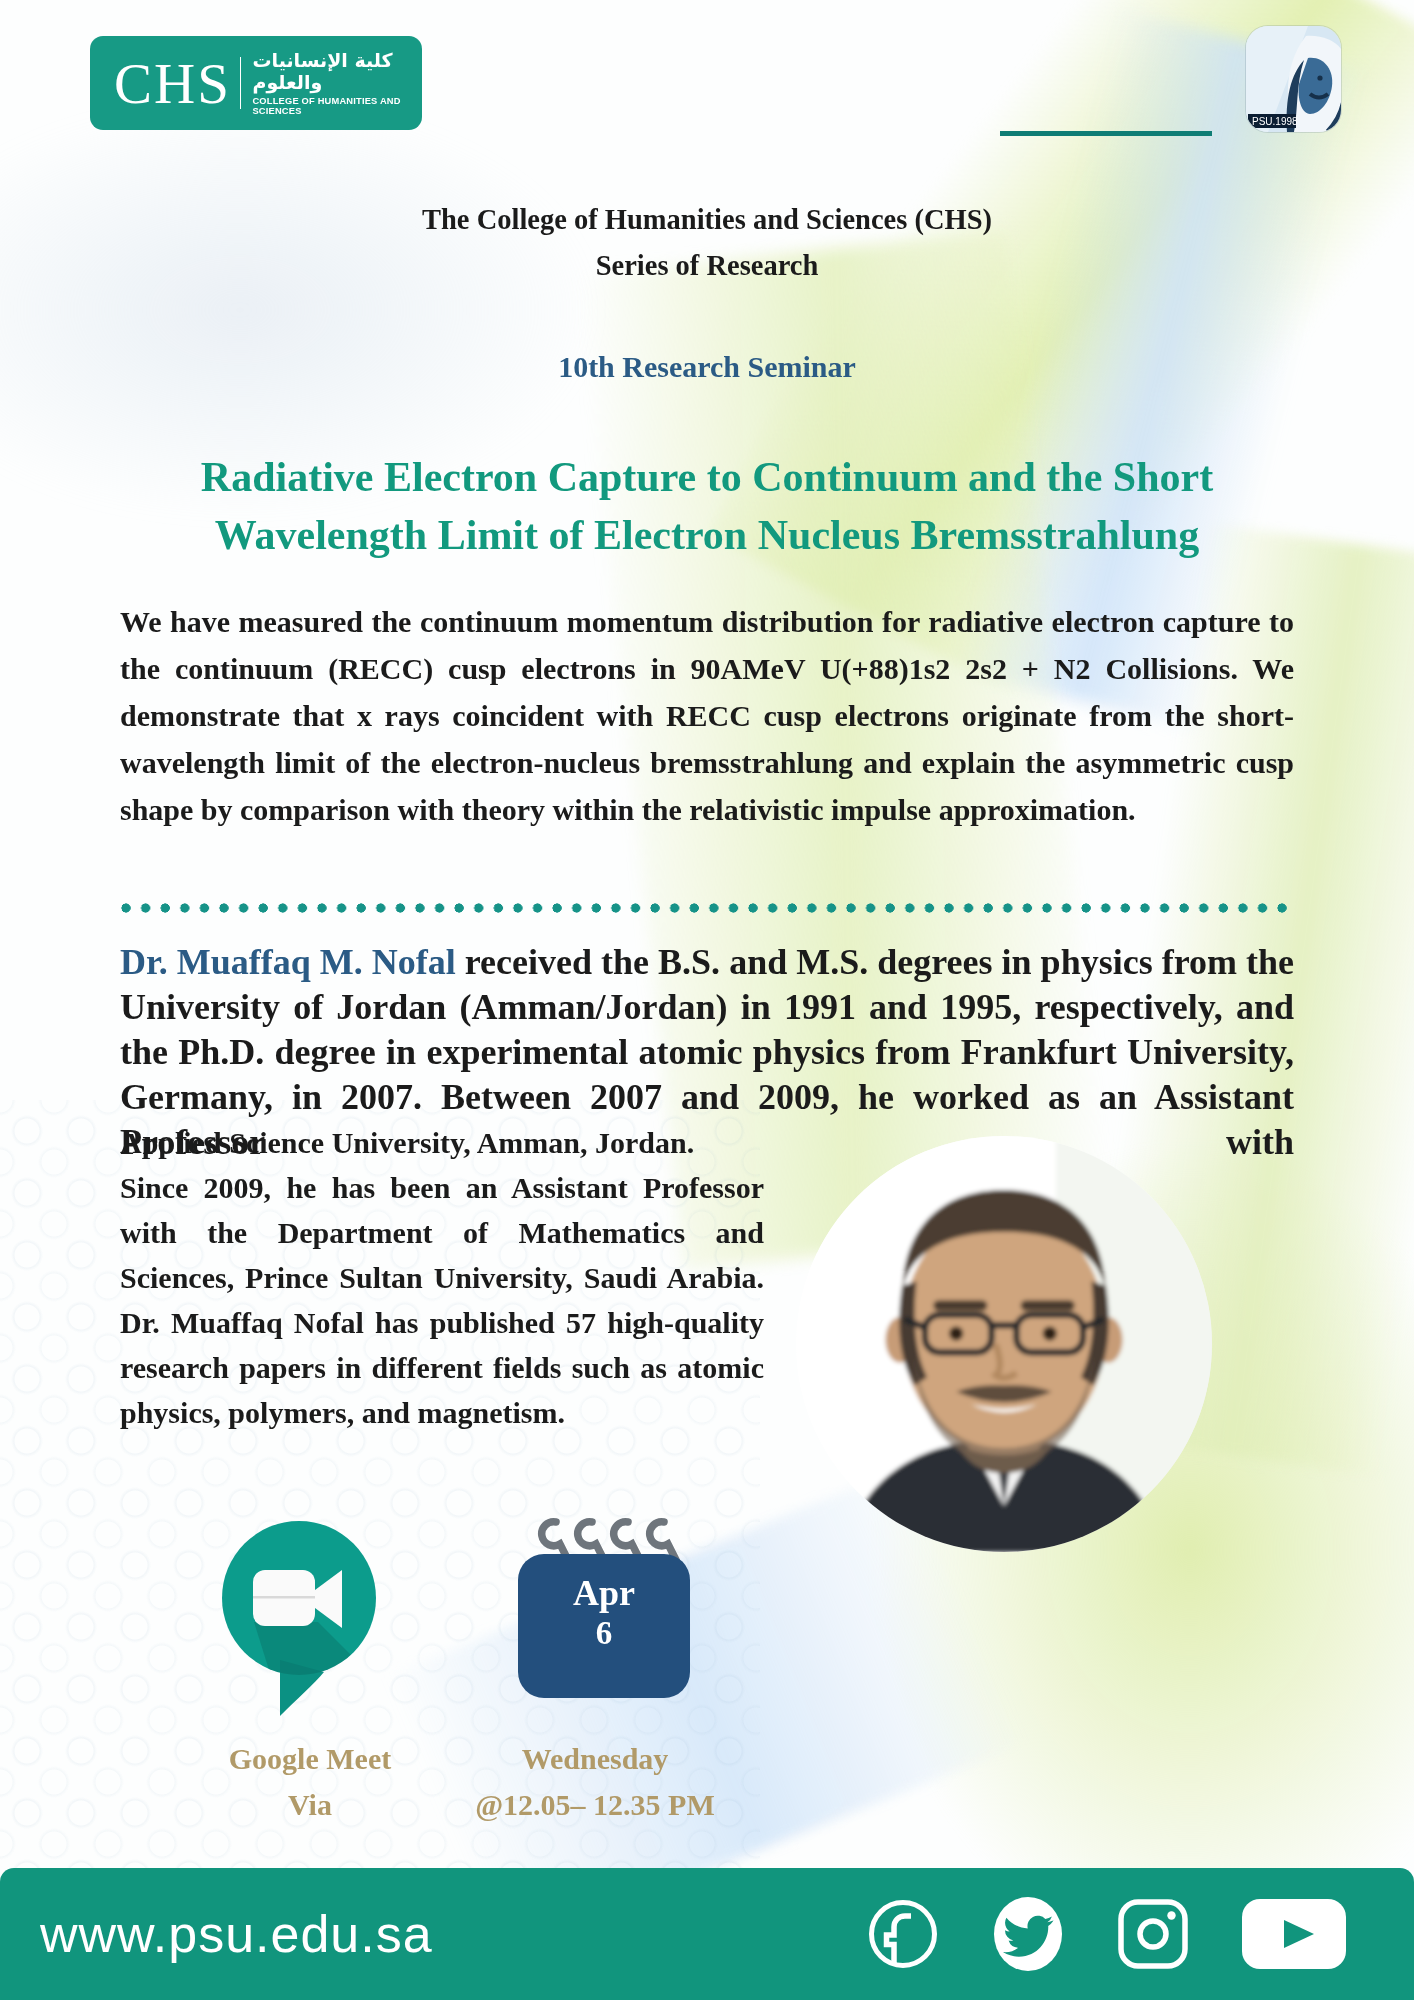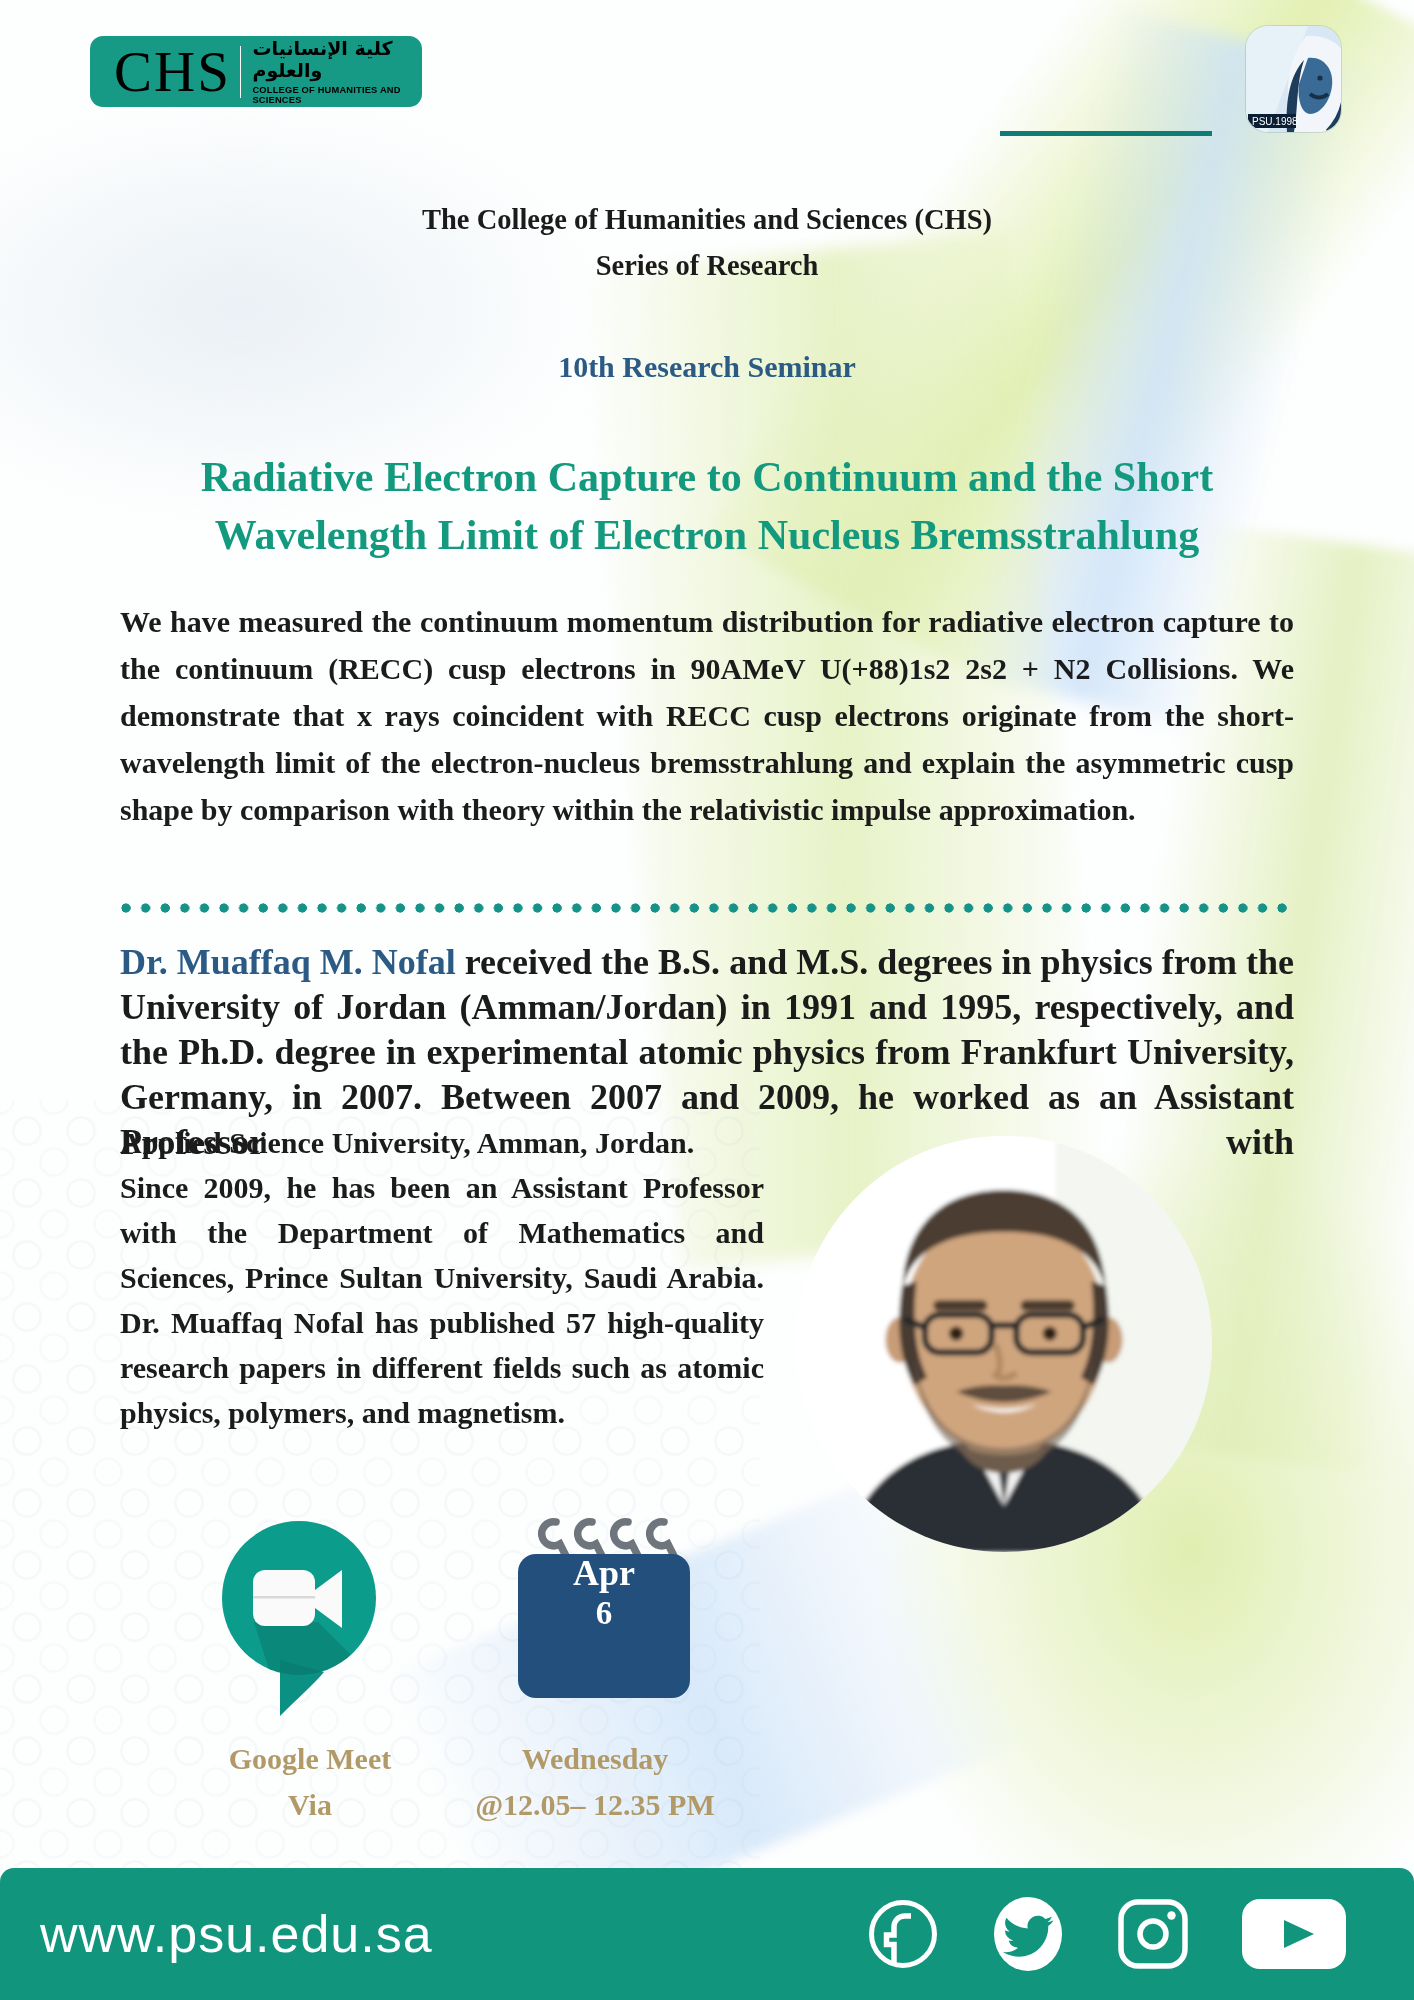--- a/index.html
+++ b/index.html
@@ -25,22 +25,22 @@
   .s6{left:1140px; top:540px; width:310px; height:920px; transform:rotate(8deg);
       background:linear-gradient(90deg, rgba(225,238,185,0), rgba(225,238,185,0.85), rgba(225,238,185,0)); filter:blur(6px);}
   .s7{left:-120px; top:100px; width:720px; height:420px;
       background:radial-gradient(closest-side, rgba(212,224,236,0.45), rgba(212,224,236,0)); filter:blur(10px);}
   .hexes{left:0; top:1100px; width:760px; height:770px; opacity:.8;
       background-image:
         radial-gradient(circle 16px at 50% 50%, rgba(255,255,255,0) 12px, rgba(120,160,190,0.10) 13px, rgba(255,255,255,0) 16px),
         radial-gradient(circle 16px at 50% 50%, rgba(255,255,255,0) 12px, rgba(120,160,190,0.08) 13px, rgba(255,255,255,0) 16px);
       background-size:54px 62px, 54px 62px; background-position:0 0, 27px 31px;}
   
-  .chs-logo{left:90px; top:36px; width:332px; height:71px; background:#179a85; border-radius:13px;
-    display:flex; align-items:center; padding-left:24px; box-sizing:border-box; color:#000000;}
+  .chs-logo{left:90px; top:36px; width:332px; height:94px; background:#179a85; border-radius:13px;
+    display:flex; align-items:center; padding-left:24px; box-sizing:border-box; color:#ffffff;}
   .chs-acronym{font-size:57px; letter-spacing:2px; line-height:1; font-weight:400;}
   .chs-divider{width:2px; height:52px; background:#fff; margin:0 11px 0 9px;}
   .chs-right{display:flex; flex-direction:column; justify-content:space-between;}
   .chs-arabic{font-family:"DejaVu Sans",sans-serif; font-size:19px; font-weight:bold; line-height:1.15; direction:rtl; text-align:left;}
   .chs-english{font-family:"Liberation Sans",sans-serif; font-size:9.3px; font-weight:bold; letter-spacing:.2px; margin-top:3px;}
   
   .psu-text{left:945px; top:26px; width:292px; text-align:center; color:#2c4a67;}
   .psu-arabic{font-family:"DejaVu Sans",sans-serif; font-size:28px; font-weight:bold; line-height:1.2; direction:rtl;}
   .psu-name{font-size:38px; font-variant:small-caps; font-weight:600; letter-spacing:1px; line-height:1; margin-top:2px;}
   .psu-univ{color:#f2a33c; font-size:20px; font-weight:600; letter-spacing:9px; margin-top:4px; text-indent:9px;}
@@ -61,22 +61,22 @@
   .bio2{left:120px; top:1120px; width:644px; font-size:30px; font-weight:600; line-height:45px; text-align:justify;}
   .speaker-name{color:#2b5b85; font-weight:bold;}
   
   .photo{left:796px; top:1136px; width:416px; height:416px; border-radius:50%; overflow:hidden;
     background:linear-gradient(105deg,#ffffff 55%, #eef2ec 100%);}
   .photo svg{display:block;}
   
   .meet{left:218px; top:1518px; width:166px; height:202px;}
   .calendar{left:518px; top:1514px; width:172px; height:184px;}
   .cal-rings{position:absolute; left:10px; top:0;}
-  .cal-body{position:absolute; left:0; top:40px; width:172px; height:144px; background:#234f7d; border-radius:18px;
-    text-align:center; color:#fff; box-sizing:border-box; }
+  .cal-body{position:absolute; left:0; top:40px; width:172px; height:144px; background:#234f7d; border-radius:26px;
+    text-align:center; color:#fff; box-sizing:border-box; padding-top:20px;}
   .cal-month{font-size:36px; font-weight:bold; line-height:1.1;}
   .cal-day{font-size:33px; font-weight:bold; line-height:1.2;}
   .gold-block{font-size:30px; font-weight:bold; color:#b19a68; text-align:center; line-height:46px;}
   .via-block{left:150px; top:1736px; width:320px;}
   .sched-block{left:430px; top:1736px; width:330px;}
   
   .footer{left:0; top:1868px; width:1414px; height:132px; background:#11957d; border-radius:14px 14px 0 0;
     display:flex; align-items:center;}
   .website{font-family:"Liberation Sans",sans-serif; font-weight:300; font-size:52px; color:#fff; letter-spacing:1px; margin-left:40px;}
   .social{position:absolute; left:866px; top:1896px; display:flex; align-items:center; gap:52px;}

